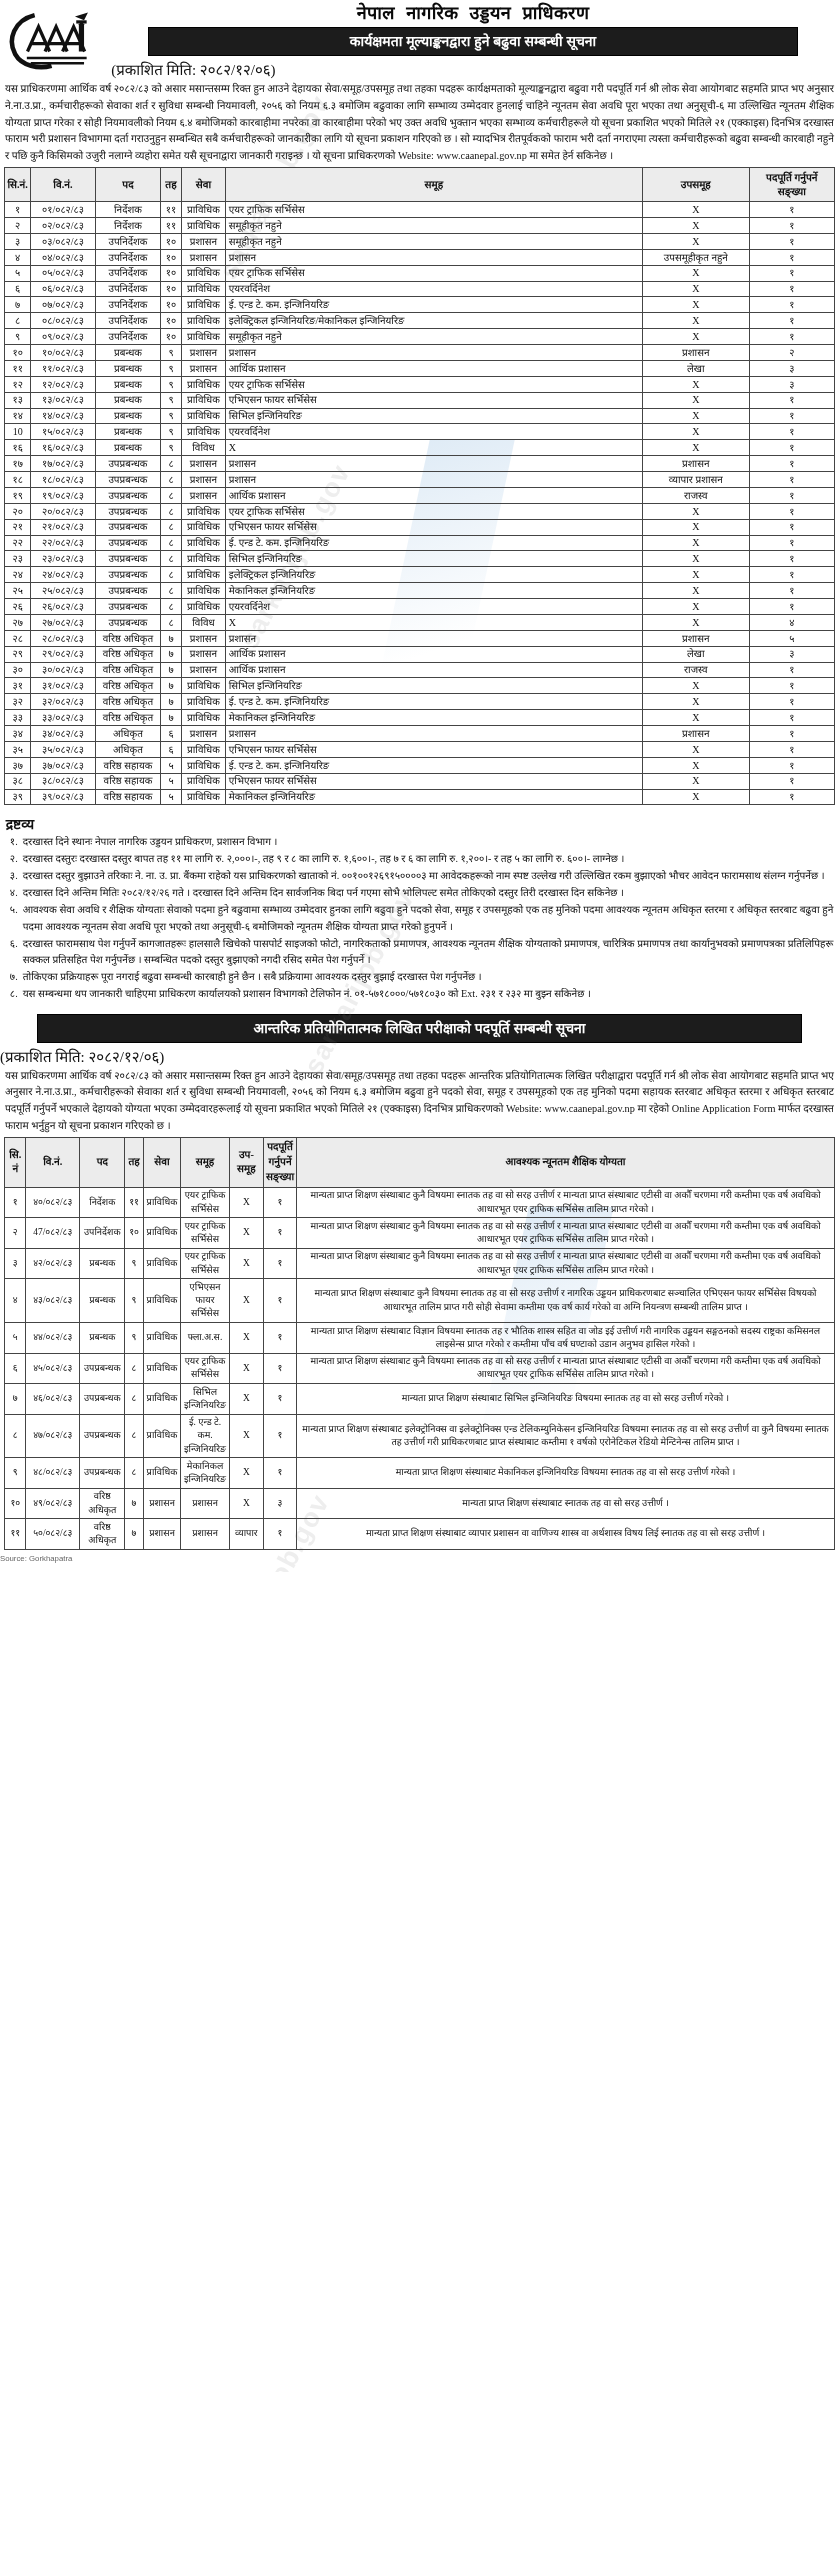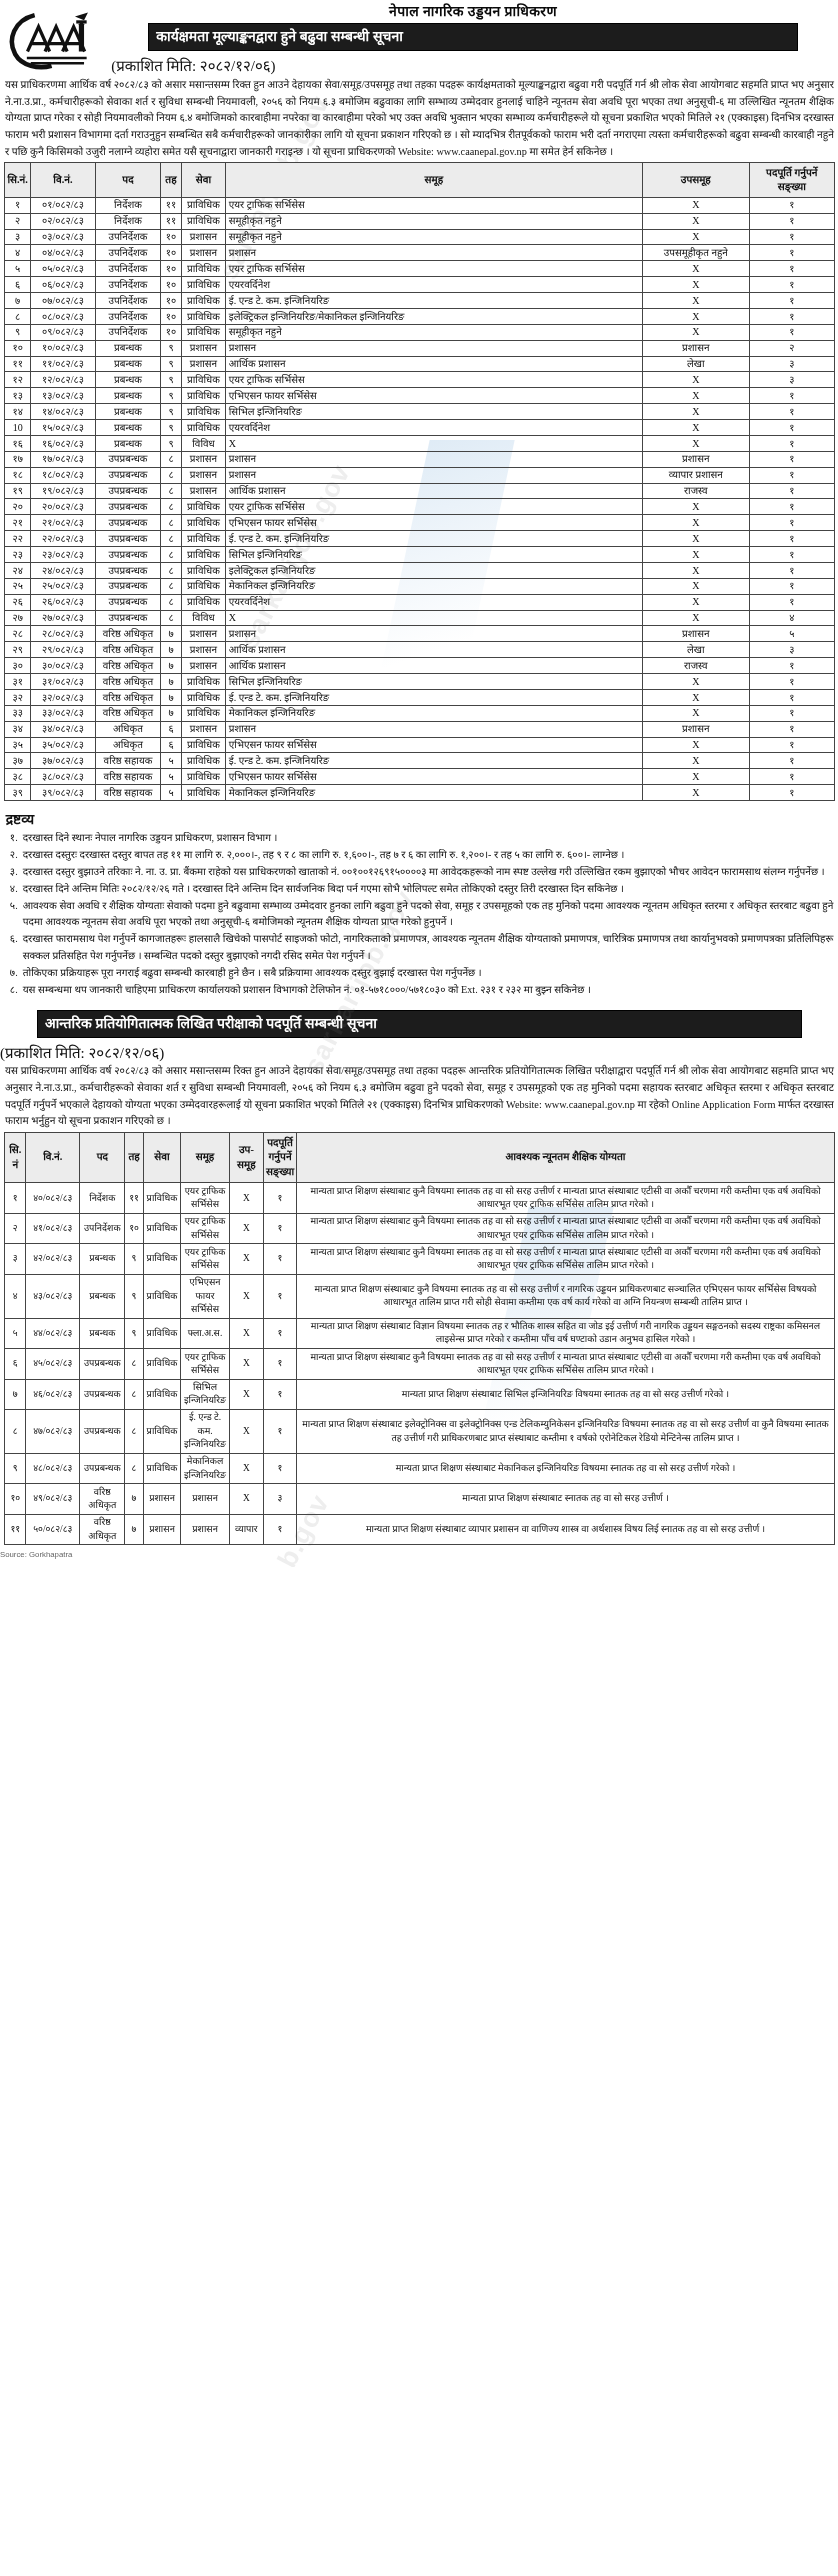--- a/index.html
+++ b/index.html
@@ -25,29 +25,29 @@
   .wmblue{ position:absolute; z-index:0; pointer-events:none;
            background:linear-gradient(160deg,rgba(150,190,225,.30),rgba(150,190,225,0) 70%);
            width:85px;height:298px; transform:skewX(-12deg); }
 
   
   .header { position:relative; display:flex; align-items:flex-start; z-index:2; padding:1.4px 4.3px 0 4.3px; }
   .logo-wrap { width:107px; flex:0 0 107px; padding-top:4.3px; }
   .logo { width:99px; height:65px; display:block; }
   .head-mid { flex:1; text-align:center; padding-top:2.8px; }
   .org-title {
-    font-family:Liberation Serif, serif;
-    font-weight:700; font-size:14px; line-height:1.12; letter-spacing:0.4px;
+    font-family:Liberation Mono, monospace;
+    font-weight:700; font-size:18px; line-height:1.12; letter-spacing:0.4px;
     color:#0a0a0a; margin:0 0 2.8px 0;
   }
   .black-band {
     background:#1c1c1c; color:#fff; font-weight:700;
     font-family:"Liberation Sans","DejaVu Sans",sans-serif;
     font-size:14px; line-height:1.5; padding:2.8px 7px; margin:0 37px 0 37px;
-    border:0.7px solid #000; text-align:left;
+    border:0.7px solid #000; text-align:center;
   }
   .pub-date { text-align:left; font-size:15px; margin:3.6px 0 1.4px 0; font-weight:400; }
 
   
   .para {
     position:relative; z-index:2;
     font-size:10.3px; line-height:1.62; text-align:justify;
     padding:0 5px; margin:0.7px 0 2.1px 0;
   }
 
@@ -598,21 +598,21 @@
           <td class="c b-pad">निर्देशक</td>
           <td class="c b-tah">११</td>
           <td class="c b-sewa">प्राविधिक</td>
           <td class="c b-sam">एयर ट्राफिक सर्भिसेस</td>
           <td class="c b-upa">X</td>
           <td class="c b-cnt">१</td>
           <td class="q b-qual">मान्यता प्राप्त शिक्षण संस्थाबाट कुनै विषयमा स्नातक तह वा सो सरह उत्तीर्ण र मान्यता प्राप्त संस्थाबाट एटीसी वा अकौँ चरणमा गरी कम्तीमा एक वर्ष अवधिको आधारभूत एयर ट्राफिक सर्भिसेस तालिम प्राप्त गरेको ।</td>
         </tr>
         <tr>
           <td class="c b-sn">२</td>
-          <td class="c b-vin">४१/०८२/८३</td>
+          <td class="c b-vin">47/०८२/८३</td>
           <td class="c b-pad">उपनिर्देशक</td>
           <td class="c b-tah">१०</td>
           <td class="c b-sewa">प्राविधिक</td>
           <td class="c b-sam">एयर ट्राफिक सर्भिसेस</td>
           <td class="c b-upa">X</td>
           <td class="c b-cnt">१</td>
           <td class="q b-qual">मान्यता प्राप्त शिक्षण संस्थाबाट कुनै विषयमा स्नातक तह वा सो सरह उत्तीर्ण र मान्यता प्राप्त संस्थाबाट एटीसी वा अकौँ चरणमा गरी कम्तीमा एक वर्ष अवधिको आधारभूत एयर ट्राफिक सर्भिसेस तालिम प्राप्त गरेको ।</td>
         </tr>
         <tr>
           <td class="c b-sn">३</td>

